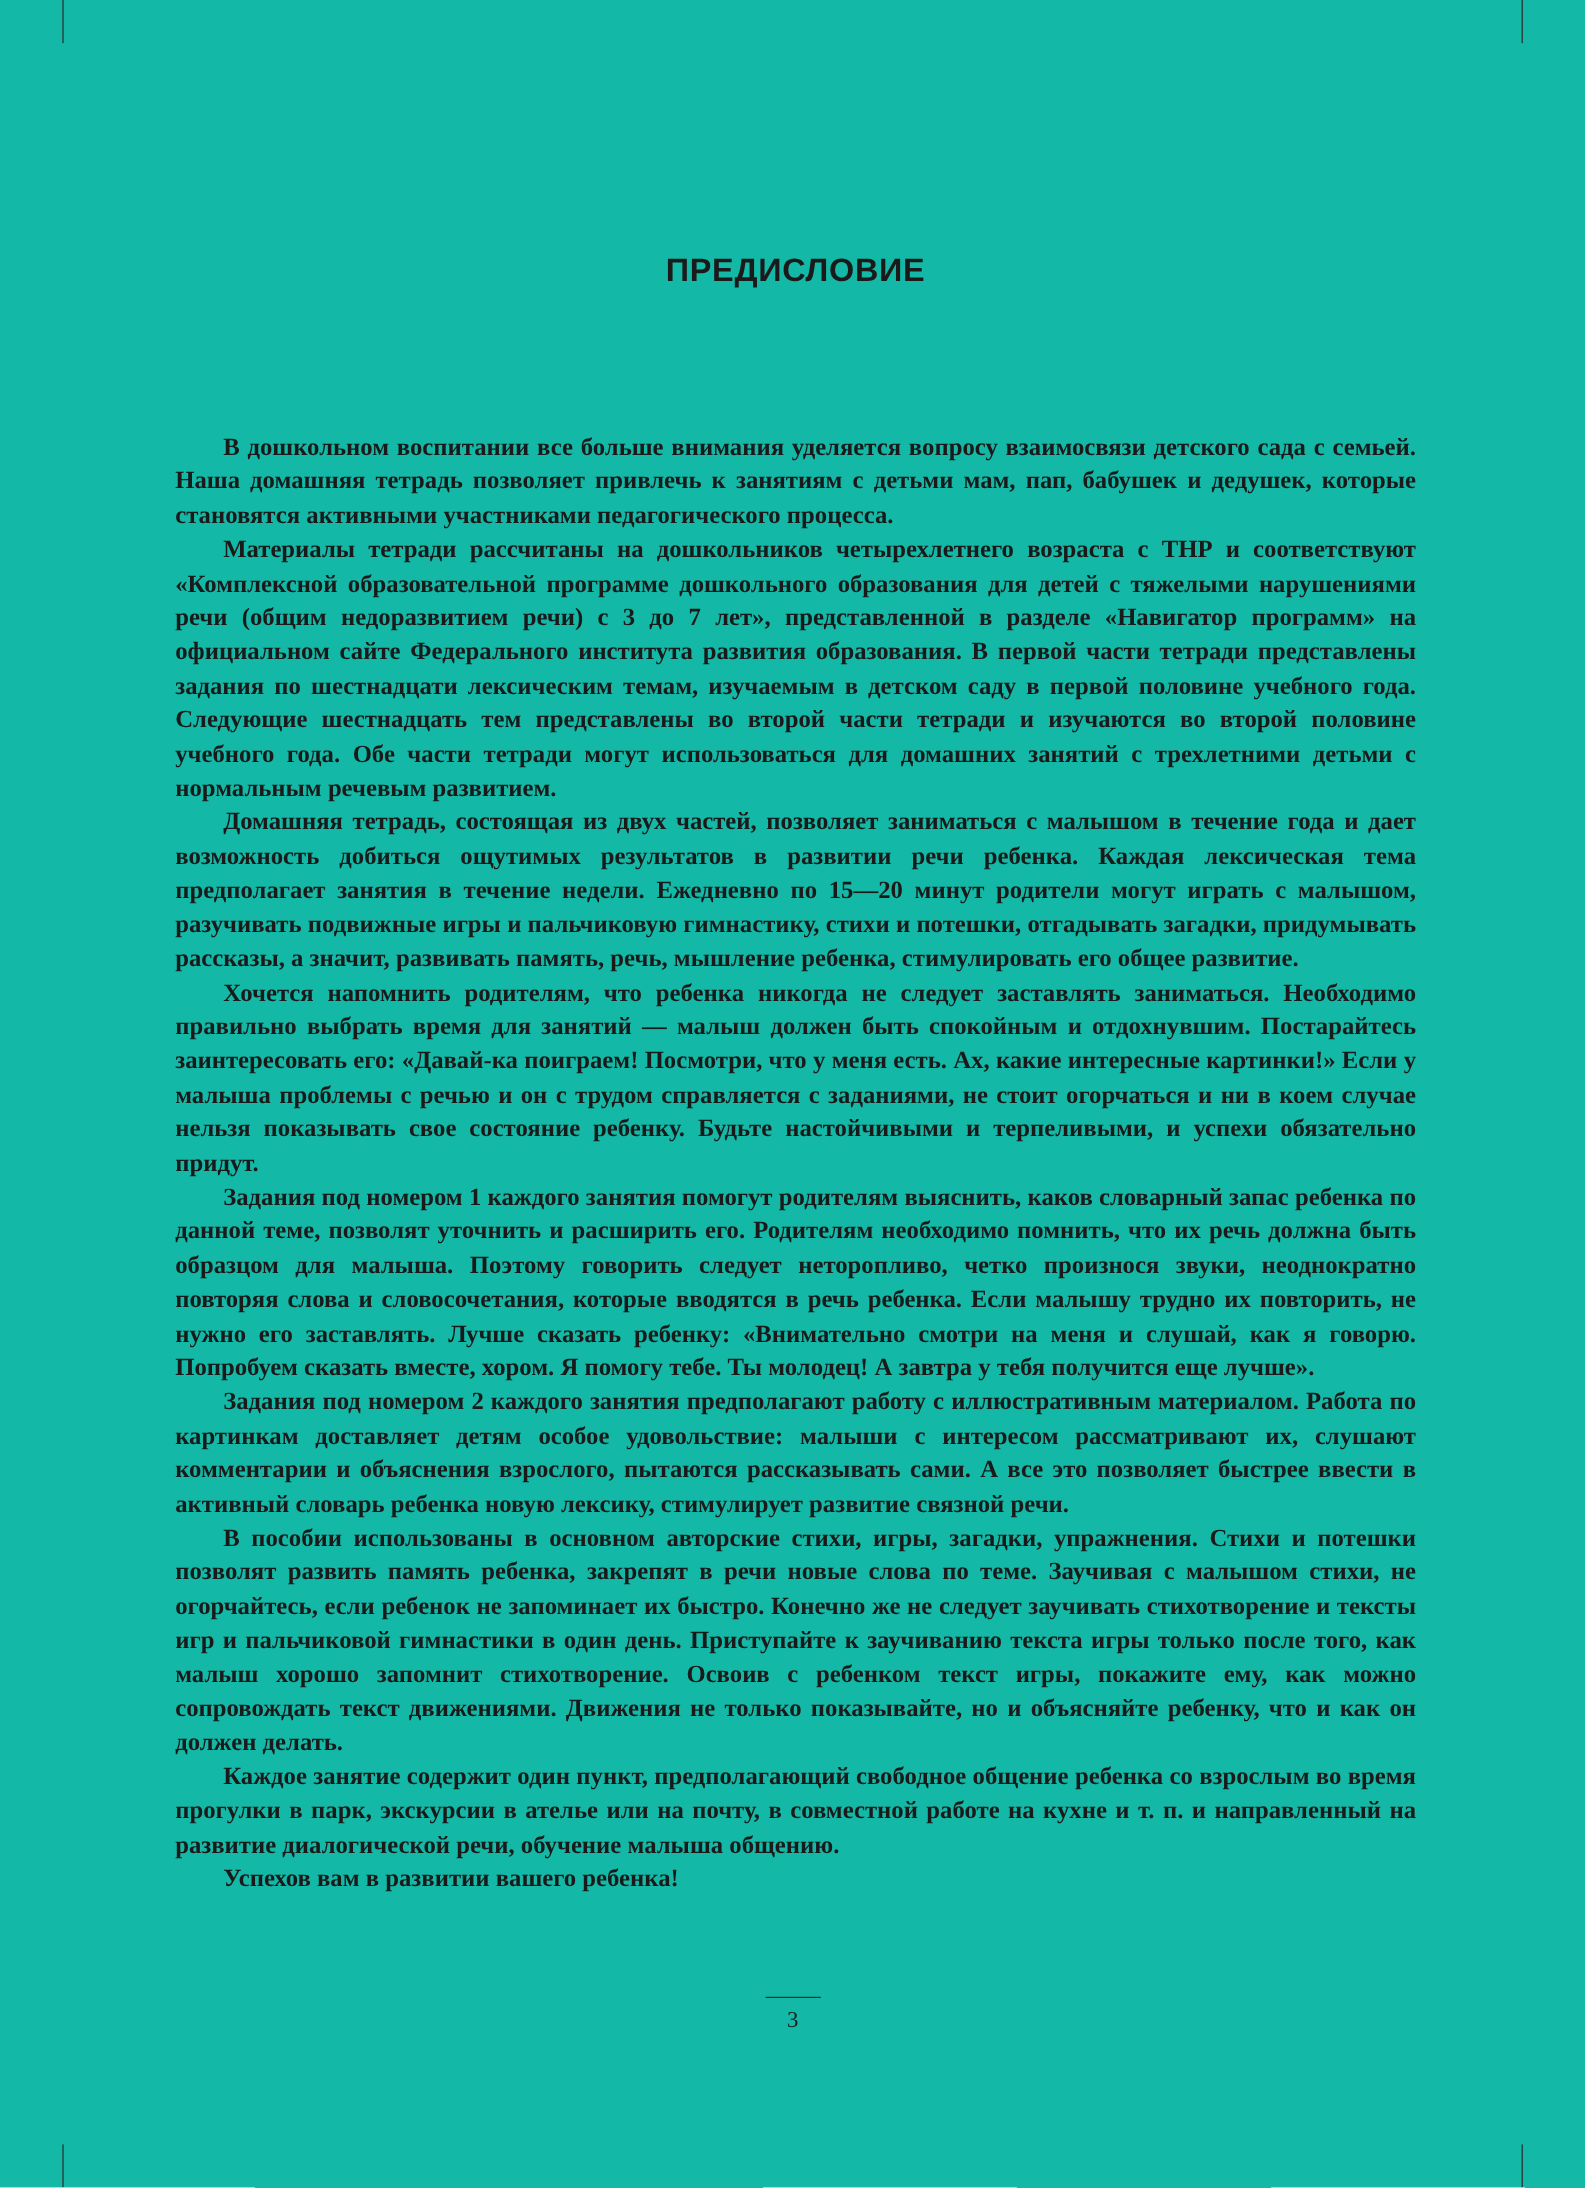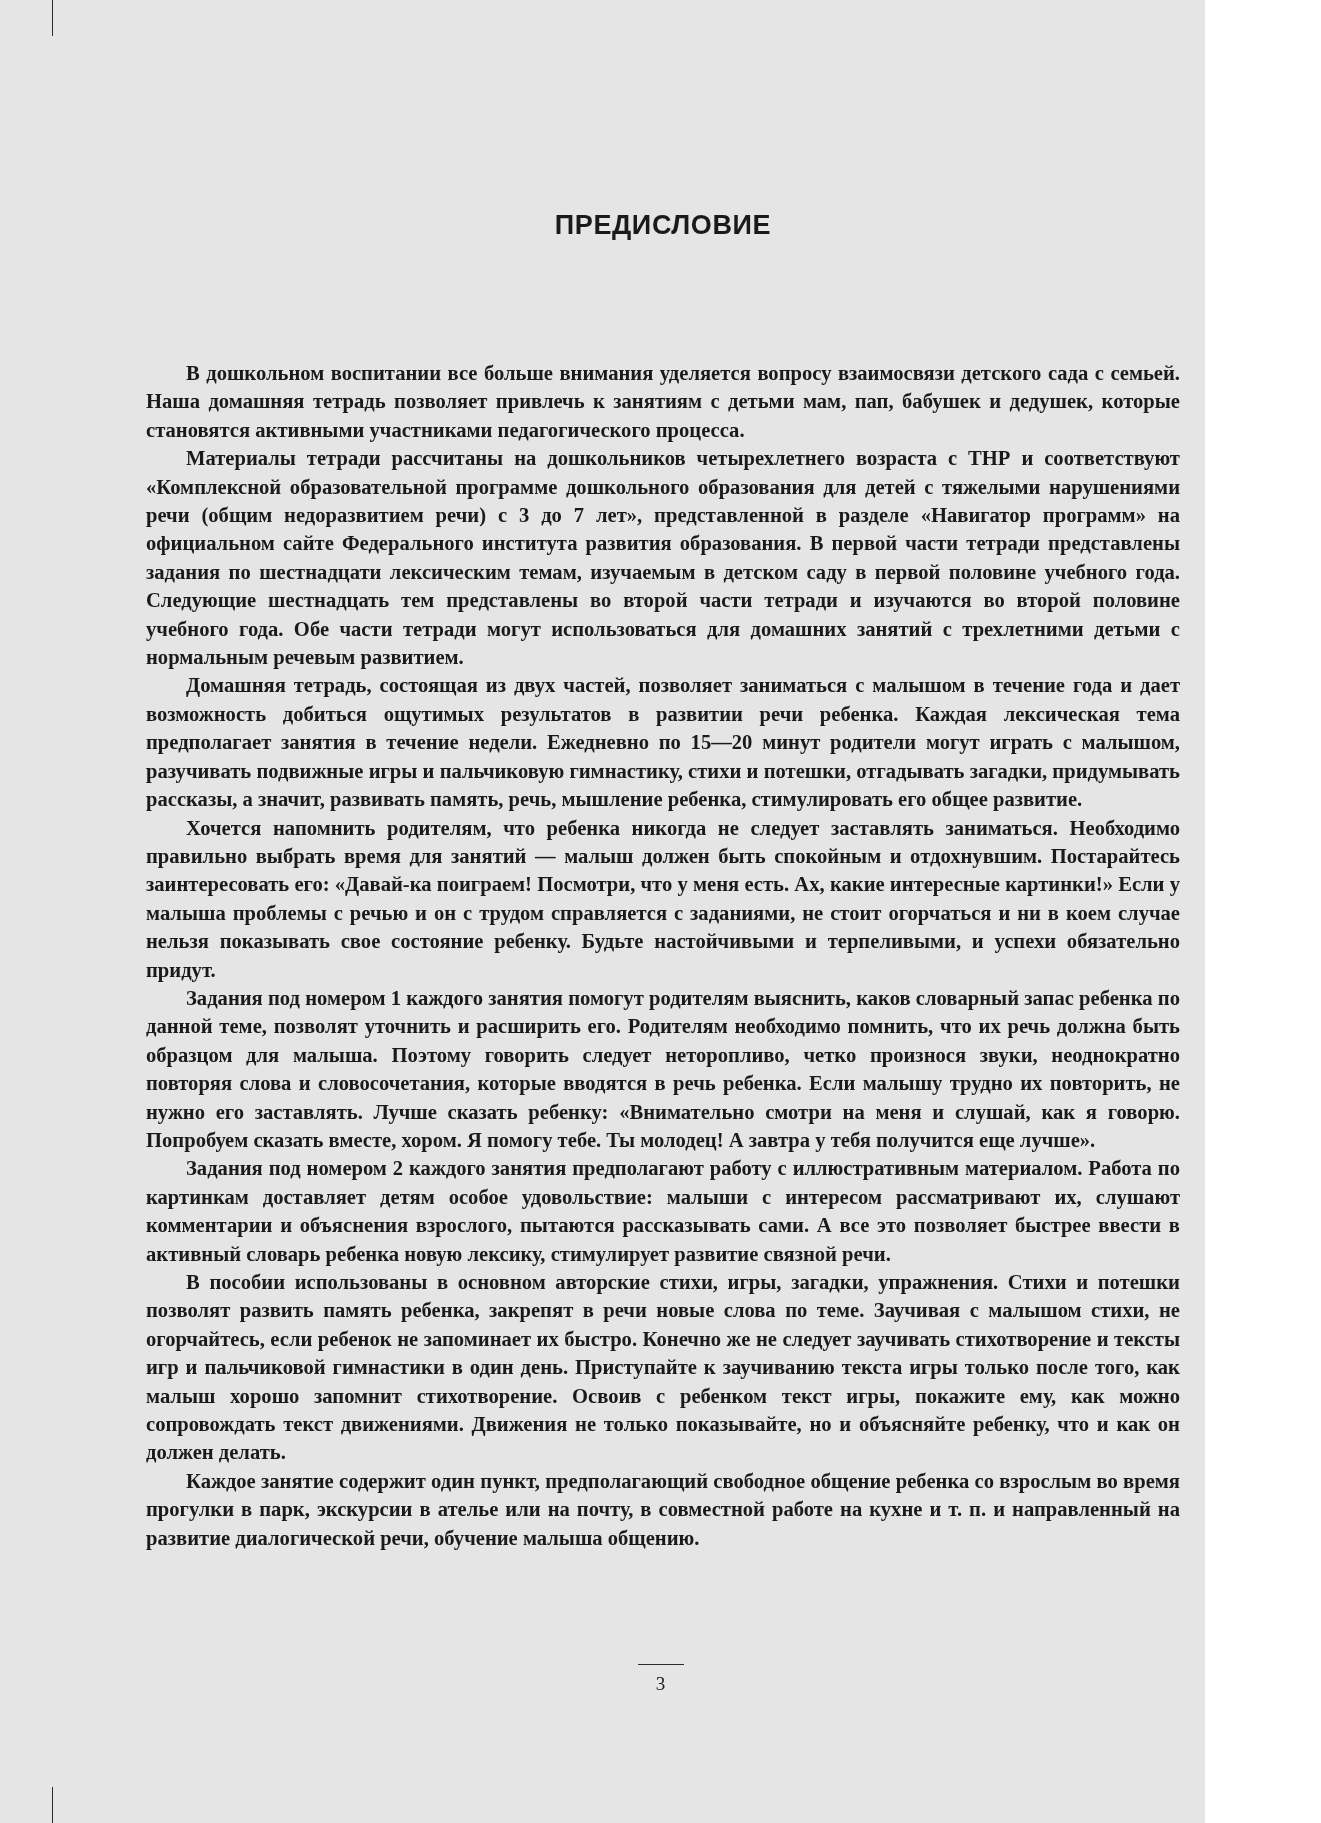--- a/index.html
+++ b/index.html
@@ -2,23 +2,23 @@
 <html><head>
 <meta charset="utf-8">
 <style>
   html, body {
     margin: 0;
     padding: 0;
     background: #ffffff;
   }
   .page {
     position: relative;
-    width: 1205px;
+    width: 1321px;
     height: 1823px;
-    background: #e5e5e5;
+    background: #14b8a6;
     overflow: hidden;
     font-family: "Liberation Serif", "DejaVu Serif", serif;
     color: #1a1a1a;
   }
 
   
   .crop-mark {
     position: absolute;
     background: #2b2b2b;
     width: 1px;
@@ -100,20 +100,21 @@
 
     <div class="body-block">
       <p class="para">В дошкольном воспитании все больше внимания уделяется вопросу взаимосвязи детского сада с семьей. Наша домашняя тетрадь позволяет привлечь к занятиям с детьми мам, пап, бабушек и дедушек, которые становятся активными участниками педагогического процесса.</p>
       <p class="para">Материалы тетради рассчитаны на дошкольников четырехлетнего возраста с ТНР и соответствуют «Комплексной образовательной программе дошкольного образования для детей с тяжелыми нарушениями речи (общим недоразвитием речи) с 3 до 7 лет», представленной в разделе «Навигатор программ» на официальном сайте Федерального института развития образования. В первой части тетради представлены задания по шестнадцати лексическим темам, изучаемым в детском саду в первой половине учебного года. Следующие шестнадцать тем представлены во второй части тетради и изучаются во второй половине учебного года. Обе части тетради могут использоваться для домашних занятий с трехлетними детьми с нормальным речевым развитием.</p>
       <p class="para">Домашняя тетрадь, состоящая из двух частей, позволяет заниматься с малышом в течение года и дает возможность добиться ощутимых результатов в развитии речи ребенка. Каждая лексическая тема предполагает занятия в течение недели. Ежедневно по 15—20 минут родители могут играть с малышом, разучивать подвижные игры и пальчиковую гимнастику, стихи и потешки, отгадывать загадки, придумывать рассказы, а значит, развивать память, речь, мышление ребенка, стимулировать его общее развитие.</p>
       <p class="para">Хочется напомнить родителям, что ребенка никогда не следует заставлять заниматься. Необходимо правильно выбрать время для занятий — малыш должен быть спокойным и отдохнувшим. Постарайтесь заинтересовать его: «Давай-ка поиграем! Посмотри, что у меня есть. Ах, какие интересные картинки!» Если у малыша проблемы с речью и он с трудом справляется с заданиями, не стоит огорчаться и ни в коем случае нельзя показывать свое состояние ребенку. Будьте настойчивыми и терпеливыми, и успехи обязательно придут.</p>
       <p class="para">Задания под номером 1 каждого занятия помогут родителям выяснить, каков словарный запас ребенка по данной теме, позволят уточнить и расширить его. Родителям необходимо помнить, что их речь должна быть образцом для малыша. Поэтому говорить следует неторопливо, четко произнося звуки, неоднократно повторяя слова и словосочетания, которые вводятся в речь ребенка. Если малышу трудно их повторить, не нужно его заставлять. Лучше сказать ребенку: «Внимательно смотри на меня и слушай, как я говорю. Попробуем сказать вместе, хором. Я помогу тебе. Ты молодец! А завтра у тебя получится еще лучше».</p>
       <p class="para">Задания под номером 2 каждого занятия предполагают работу с иллюстративным материалом. Работа по картинкам доставляет детям особое удовольствие: малыши с интересом рассматривают их, слушают комментарии и объяснения взрослого, пытаются рассказывать сами. А все это позволяет быстрее ввести в активный словарь ребенка новую лексику, стимулирует развитие связной речи.</p>
       <p class="para">В пособии использованы в основном авторские стихи, игры, загадки, упражнения. Стихи и потешки позволят развить память ребенка, закрепят в речи новые слова по теме. Заучивая с малышом стихи, не огорчайтесь, если ребенок не запоминает их быстро. Конечно же не следует заучивать стихотворение и тексты игр и пальчиковой гимнастики в один день. Приступайте к заучиванию текста игры только после того, как малыш хорошо запомнит стихотворение. Освоив с ребенком текст игры, покажите ему, как можно сопровождать текст движениями. Движения не только показывайте, но и объясняйте ребенку, что и как он должен делать.</p>
       <p class="para">Каждое занятие содержит один пункт, предполагающий свободное общение ребенка со взрослым во время прогулки в парк, экскурсии в ателье или на почту, в совместной работе на кухне и т. п. и направленный на развитие диалогической речи, обучение малыша общению.</p>
+      <p class="para">Успехов вам в развитии вашего ребенка!</p>
     </div>
 
   </div>
 
   <div class="footer">
     <div class="footer-rule"></div>
     <div class="page-number">3</div>
   </div>
 
 </div>

